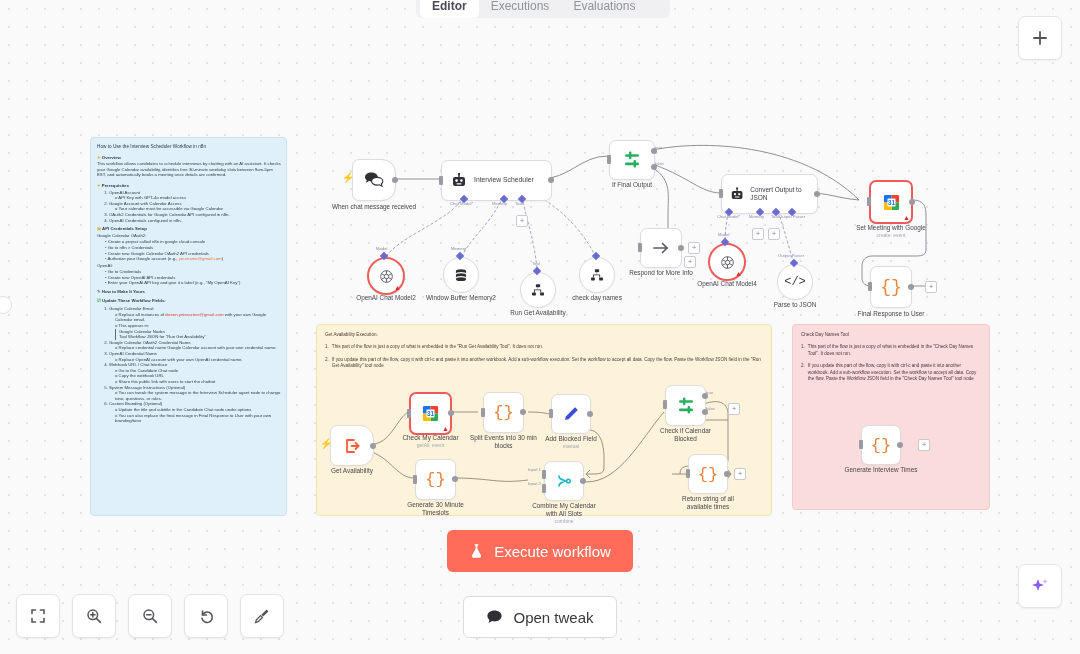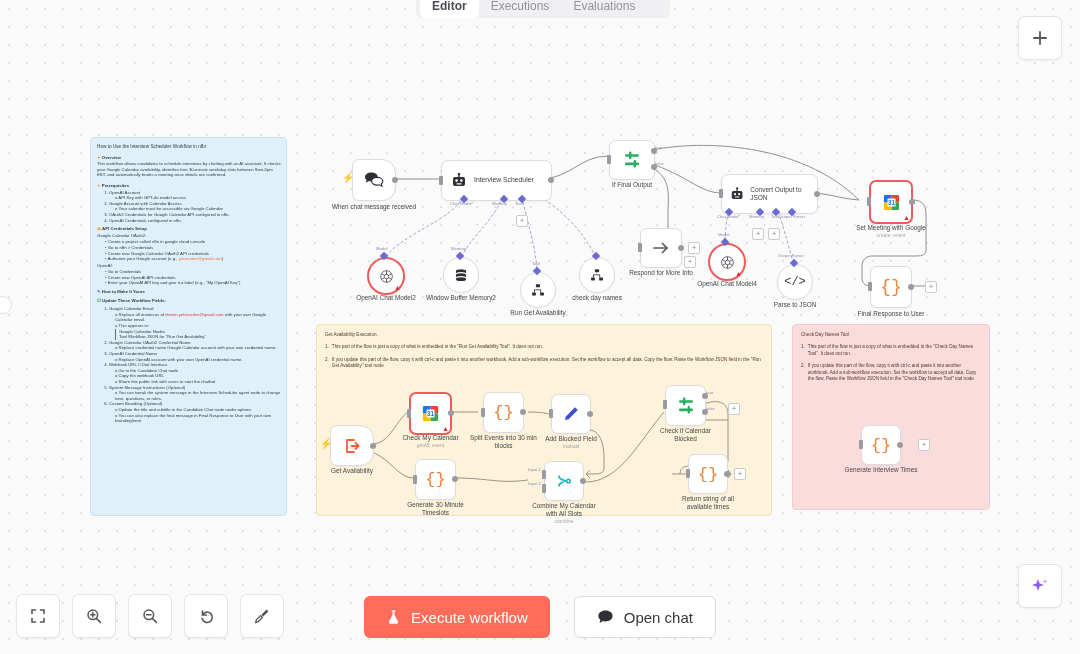--- a/index.html
+++ b/index.html
@@ -36,21 +36,21 @@
     z-index:40;
   }
   #add-node-btn{right:18px;top:16px;width:42px;height:42px;}
   #ai-assistant-btn{right:18px;bottom:46px;width:42px;height:42px;}
   
   #zoom-toolbar{position:absolute;left:16px;bottom:16px;display:flex;gap:12px;z-index:40;}
   #zoom-toolbar .sqbtn{position:relative;width:42px;height:42px;left:auto;top:auto;}
   
   #actionbar{
     position:absolute;left:0;right:0;bottom:16px;display:flex;justify-content:center;
-    gap:24px;z-index:40;align-items:center;
+    gap:24px;z-index:40;align-items:center;flex-direction:column;
   }
   #execute-workflow-btn{
     background:#ff6d5a;color:#fff;border:none;border-radius:6px;
     height:42px;padding:0 22px;display:flex;align-items:center;gap:10px;
     font-size:15px;font-family:inherit;cursor:pointer;
   }
   #open-chat-btn{
     background:#fff;color:#39393d;border:1px solid #dcdce0;border-radius:6px;
     height:42px;padding:0 22px;display:flex;align-items:center;gap:10px;
     font-size:15px;font-family:inherit;cursor:pointer;
@@ -255,21 +255,21 @@
         <g fill="#fff">
       <path d="M5.6 1.2 h3.8 v1.2 h-1 v3.3 l3.5 6.6 a1.6 1.6 0 0 1 -1.4 2.4 h-6 a1.6 1.6 0 0 1 -1.4 -2.4 l3.5 -6.6 v-3.3 h-1 z"></path>
         </g>
       </svg>
     <span>Execute workflow</span>
   </button>
   <button id="open-chat-btn">
     <svg width="17" height="16" viewBox="0 0 17 16">
         <path d="M8.5 1.6 C12.6 1.6 15.6 4 15.6 7 C15.6 10 12.6 12.4 8.5 12.4 C7.6 12.4 6.8 12.3 6 12.1 L2.6 14 L3.4 10.9 C2.2 9.9 1.4 8.5 1.4 7 C1.4 4 4.4 1.6 8.5 1.6 Z" fill="#2f2f35"></path>
       </svg>
-    <span>Open chat</span>
+    <span>Open tweak</span>
   </button>
 </div>
 
 <div class="sticky" id="sticky-readme">
   <div class="h0">How to Use the Interview Scheduler Workflow in n8n</div>
   <div class="hh"><span style="color:#e3a93a;">✦</span> <span>Overview</span></div>
   <p>This workflow allows candidates to schedule interviews by chatting with an AI assistant. It checks your Google Calendar availability, identifies free 30-minute weekday slots between 9am-5pm EST, and automatically books a meeting once details are confirmed.</p>
   <div class="hh" style="margin-top:5px;"><span style="color:#e3a93a;">✦</span> <span>Prerequisites</span></div>
   <ol>
     <li><span>OpenAI Account</span><div class="sub">o API Key with GPT-4o model access</div></li>

